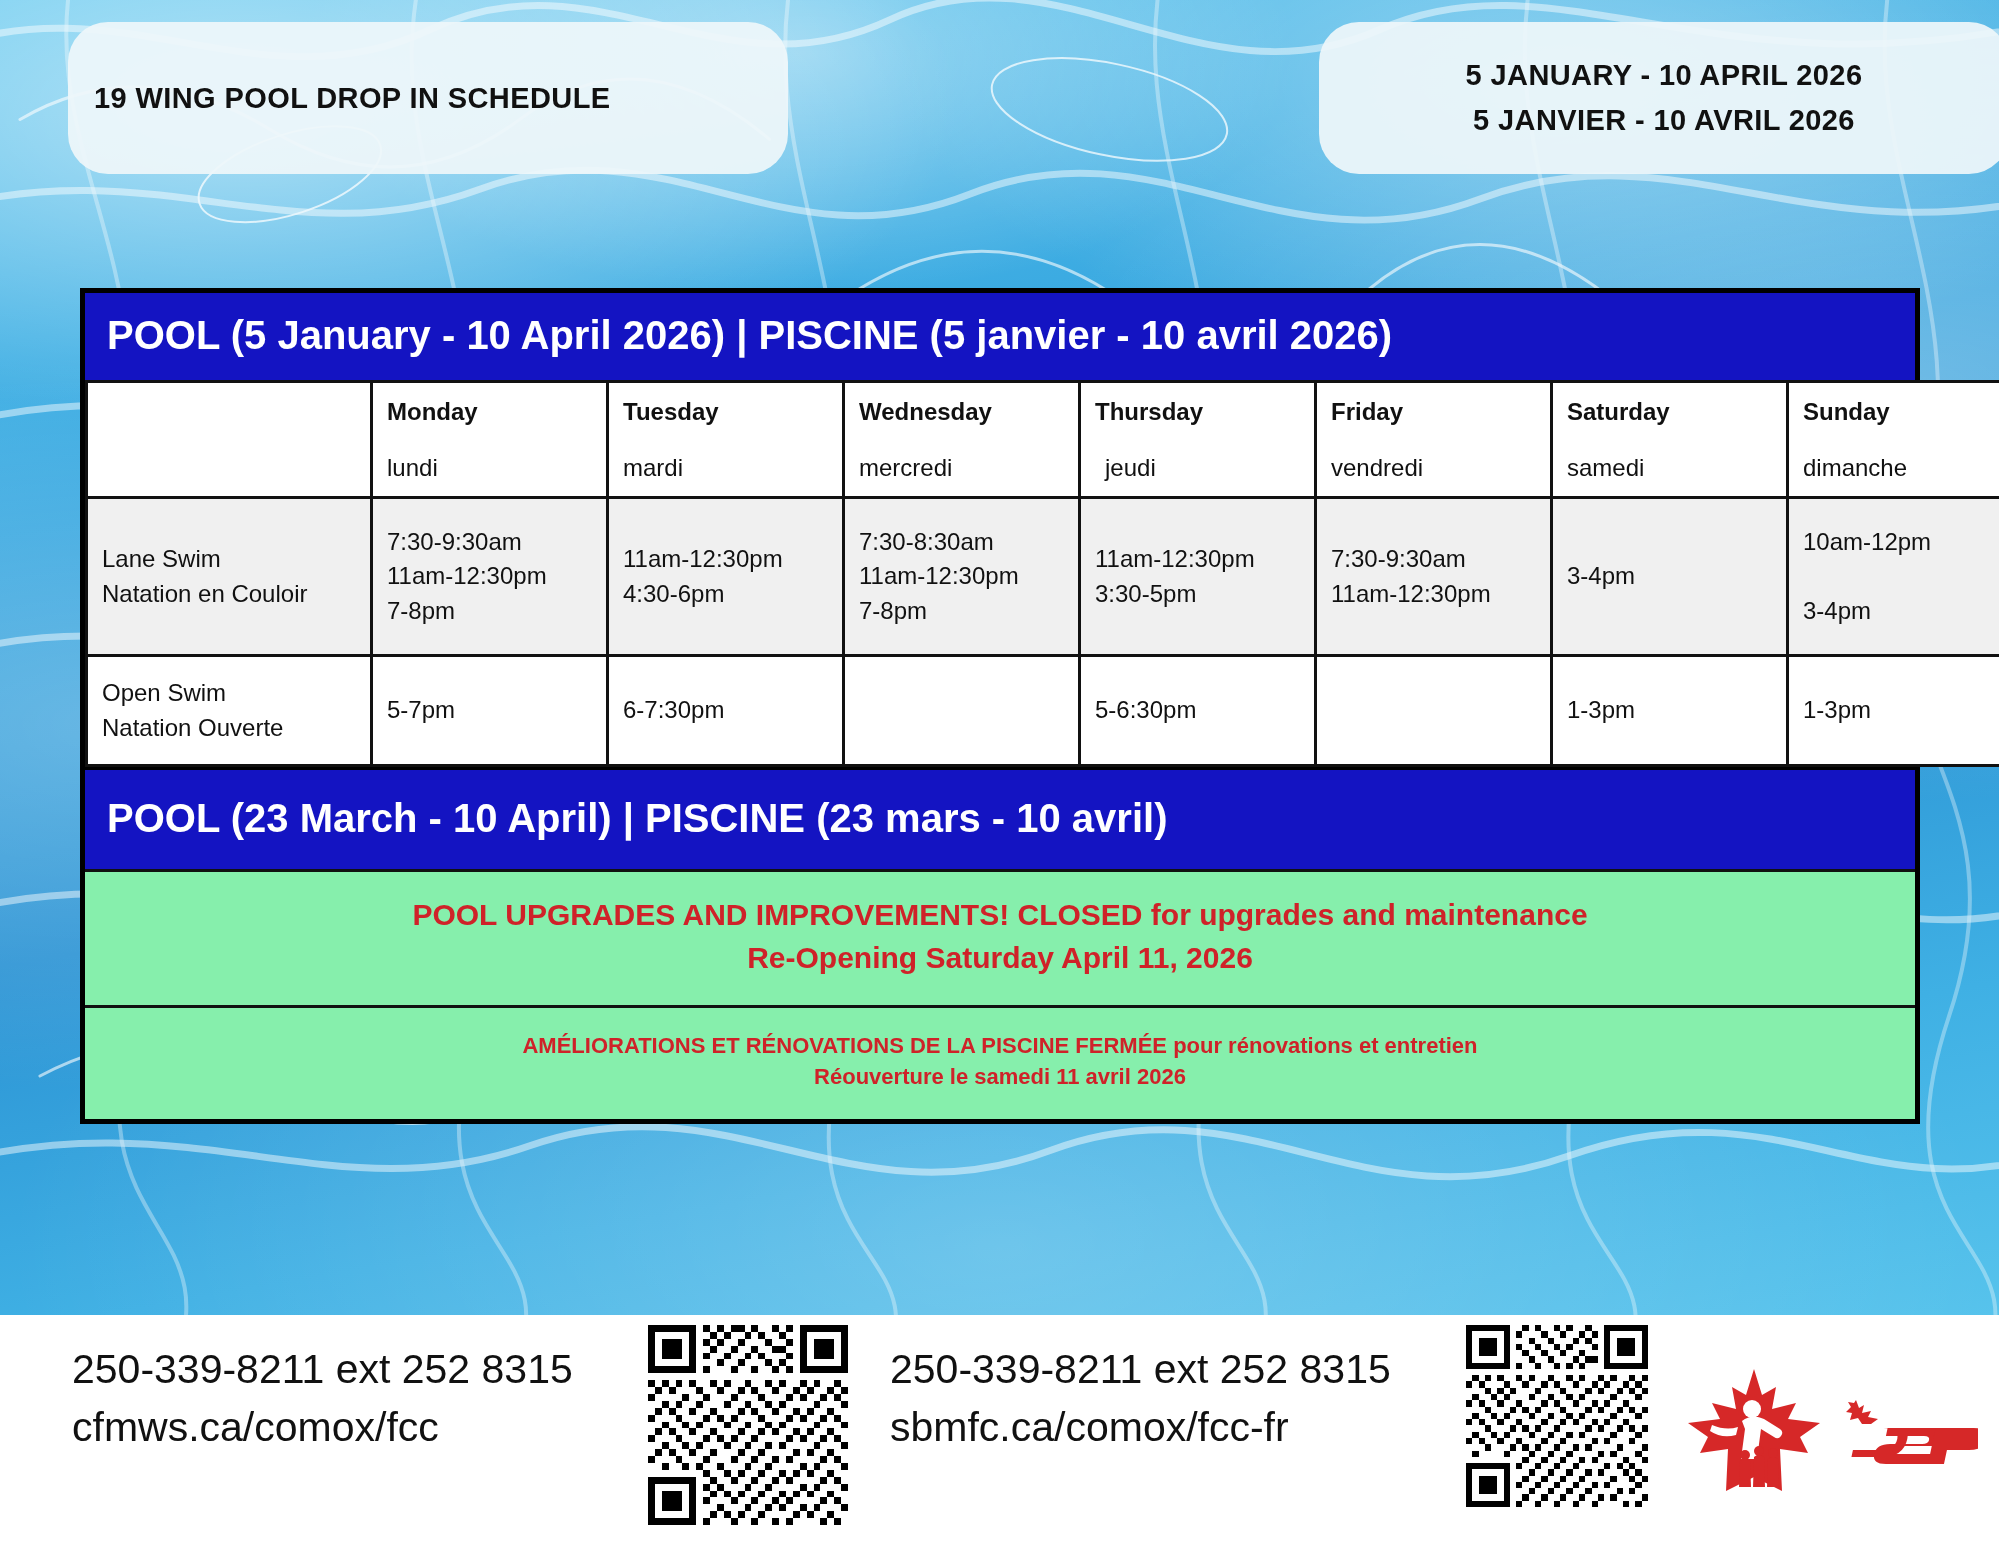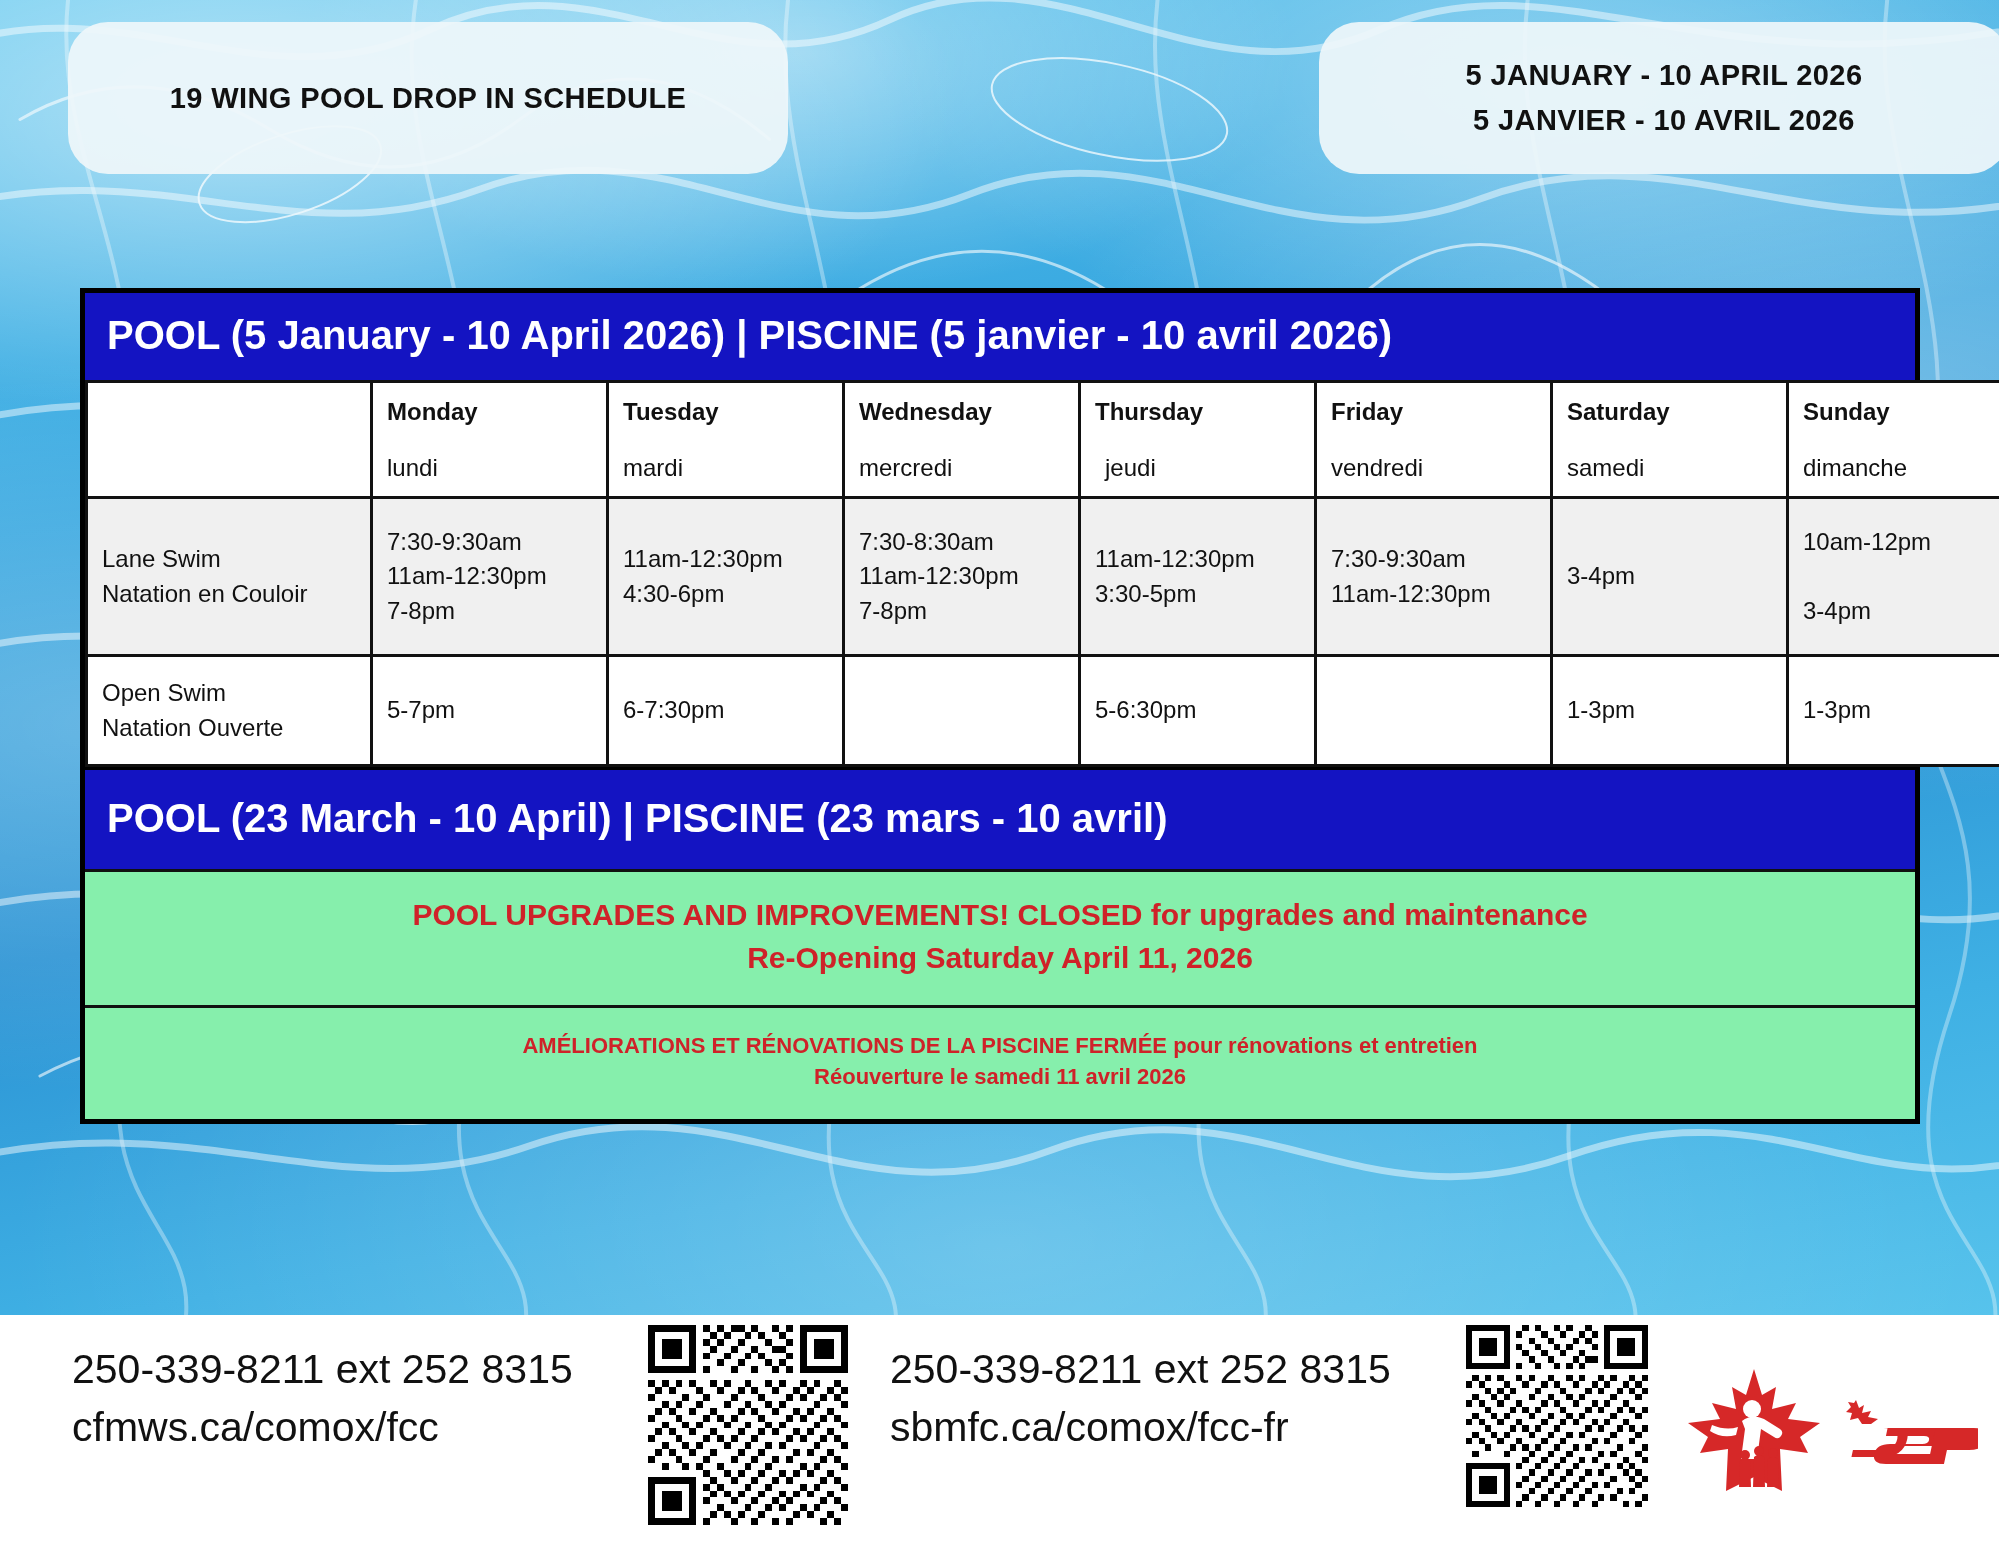--- a/index.html
+++ b/index.html
@@ -39,21 +39,21 @@
 
   
   .pill {
     position: absolute;
     background: rgba(238,246,250,0.93);
     border-radius: 40px;
     display: flex;
     flex-direction: column;
     justify-content: center;
   }
-  #pill-left  { left: 68px;  top: 22px; width: 720px; height: 152px; padding: 0 26px; align-items: center; }
+  #pill-left  { left: 68px;  top: 22px; width: 720px; height: 152px; padding: 0 26px; }
   #pill-right { left: 1279px; top: 22px; width: 690px; height: 152px; padding: 0 26px; margin-left: 40px; }
 
   .pill-line {
     font-size: 29px;
     font-weight: 700;
     letter-spacing: .4px;
     color: #111111;
     line-height: 1.55;
     white-space: nowrap;
   }

